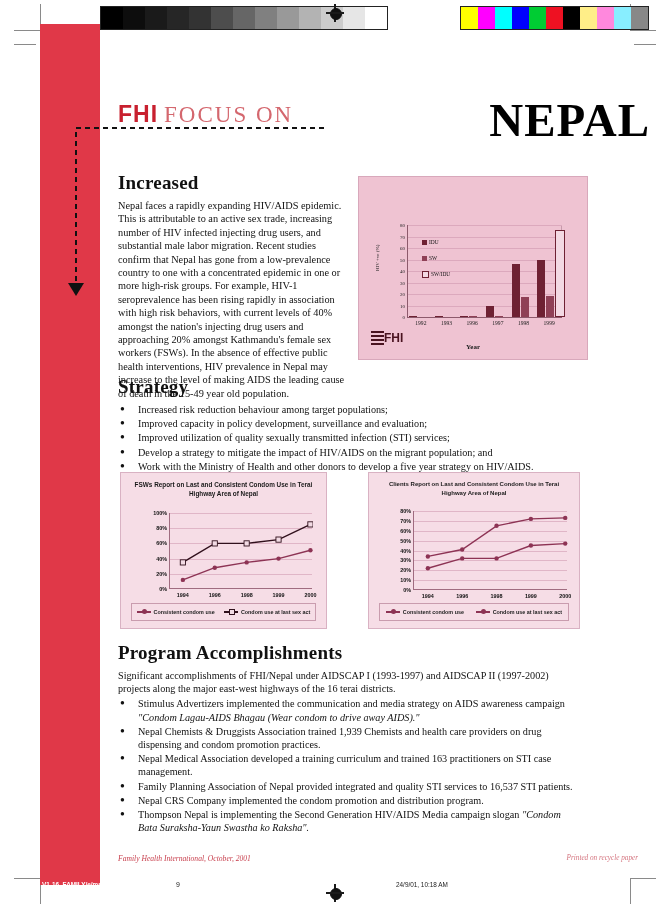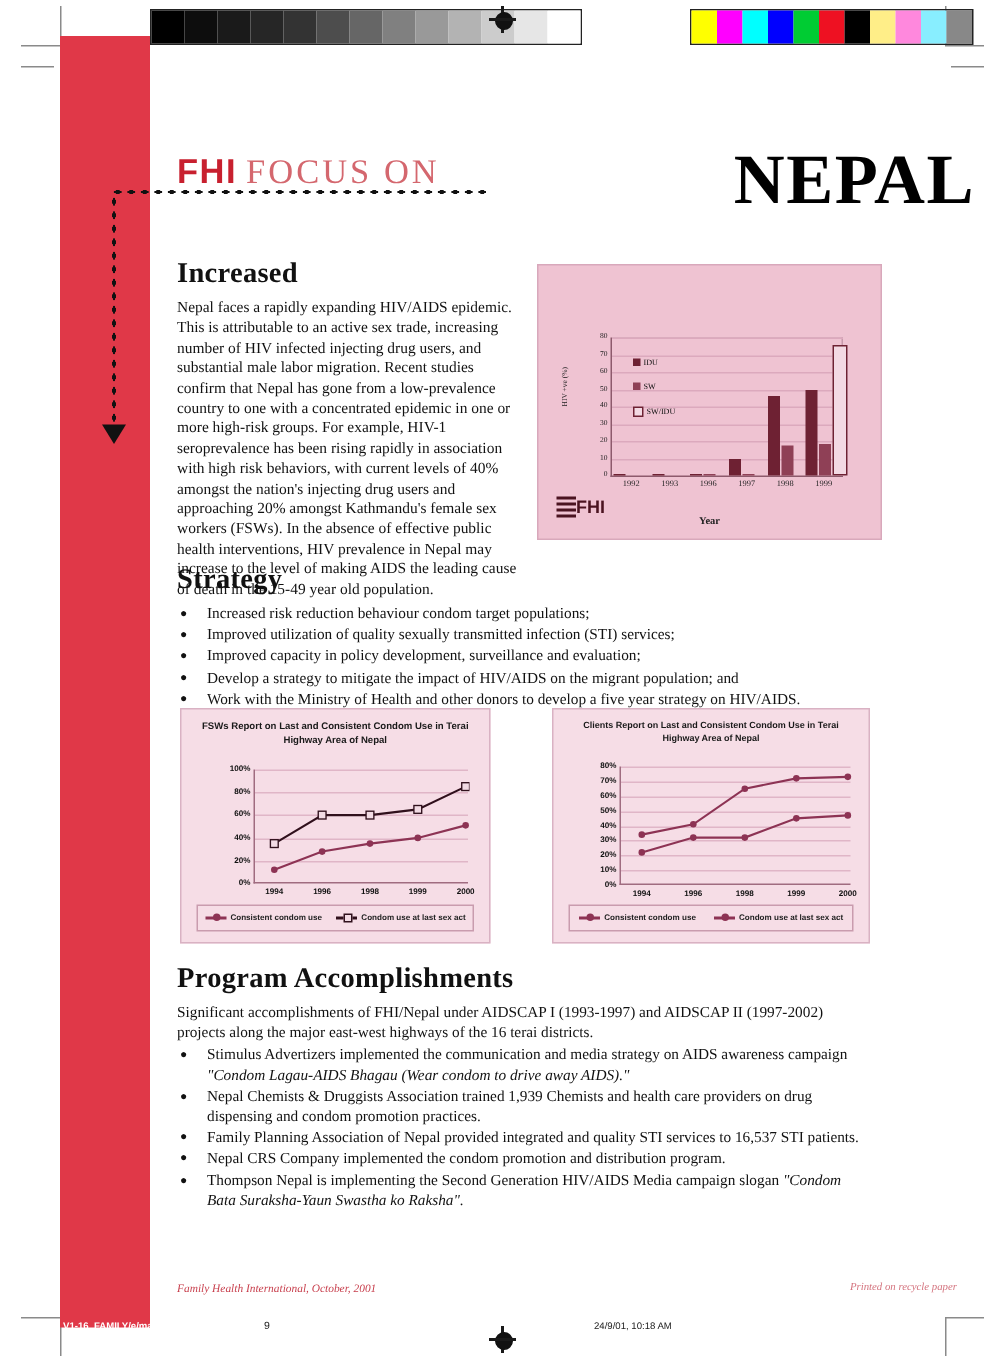--- a/index.html
+++ b/index.html
@@ -248,23 +248,23 @@
   <div class="hylab">HIV +ve (%)</div>
   <div class="hxlab">Year</div>
   <div class="fhilogo">
     <span class="bars"><i></i><i></i><i></i><i></i></span>FHI
   </div>
 </div>
 
 <div id="strategy-section">
   <h2 class="sec">Strategy</h2>
   <ul class="bul" id="strategy-bullets">
-      <li>Increased risk reduction behaviour condom target populations;</li>
+      <li>Increased risk reduction behaviour among target populations;</li>
+      <li>Improved capacity in policy development, surveillance and evaluation;</li>
       <li>Improved utilization of quality sexually transmitted infection (STI) services;</li>
-      <li>Improved capacity in policy development, surveillance and evaluation;</li>
       <li>Develop a strategy to mitigate the impact of HIV/AIDS on the migrant population; and</li>
       <li>Work with the Ministry of Health and other donors to develop a five year strategy on HIV/AIDS.</li>
     </ul>
 </div>
 
 <div class="lchart" id="fsw-chart">
   <div class="lct">FSWs Report on Last and Consistent Condom Use in Terai Highway Area of Nepal</div>
   <div class="lplot" id="fsw-plot">
       <div class="lytick" style="top: 76px;">0%</div>
       <div class="lgrid" style="top: 60.8px;"></div>
@@ -360,20 +360,21 @@
       </div>
     </div>
 </div>
 
 <div id="program-section">
   <h2 class="sec">Program Accomplishments</h2>
   <div class="body-txt">Significant accomplishments of FHI/Nepal under AIDSCAP I  (1993-1997) and AIDSCAP II (1997-2002) projects along the major east-west highways of the 16 terai districts.</div>
   <ul class="bul" id="program-bullets">
       <li>Stimulus Advertizers implemented the communication and media strategy on AIDS awareness campaign <span class="ital">"Condom Lagau-AIDS Bhagau (Wear condom to drive away AIDS)."</span></li>
       <li>Nepal Chemists &amp; Druggists Association trained 1,939 Chemists and health care providers on drug dispensing and condom promotion practices.</li>
+      <li>Nepal Medical Association developed a training curriculum and trained 163 practitioners on STI case management.</li>
       <li>Family Planning Association of Nepal provided integrated and quality STI services to 16,537 STI patients.</li>
       <li>Nepal CRS Company implemented the condom promotion and distribution program.</li>
       <li>Thompson Nepal is implementing the Second Generation HIV/AIDS Media campaign slogan <span class="ital">"Condom Bata Suraksha-Yaun Swastha ko Raksha".</span></li>
     </ul>
 </div>
 
 <div class="foot-l">Family Health International, October, 2001</div>
 <div class="foot-r">Printed on recycle paper</div>
 <div class="foot2-l">V1-16_FAMILY/e/mal</div>
 <div class="foot2-pg">9</div>

